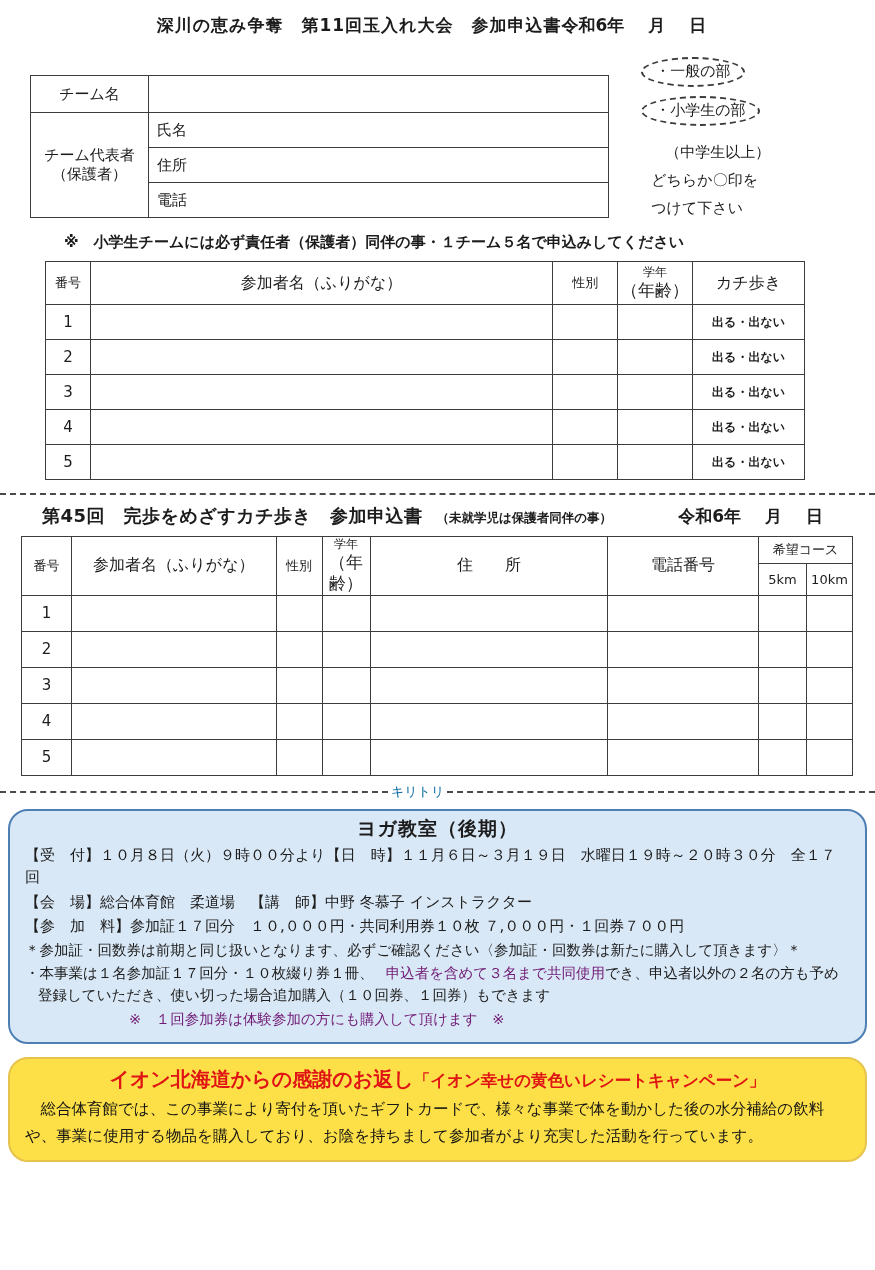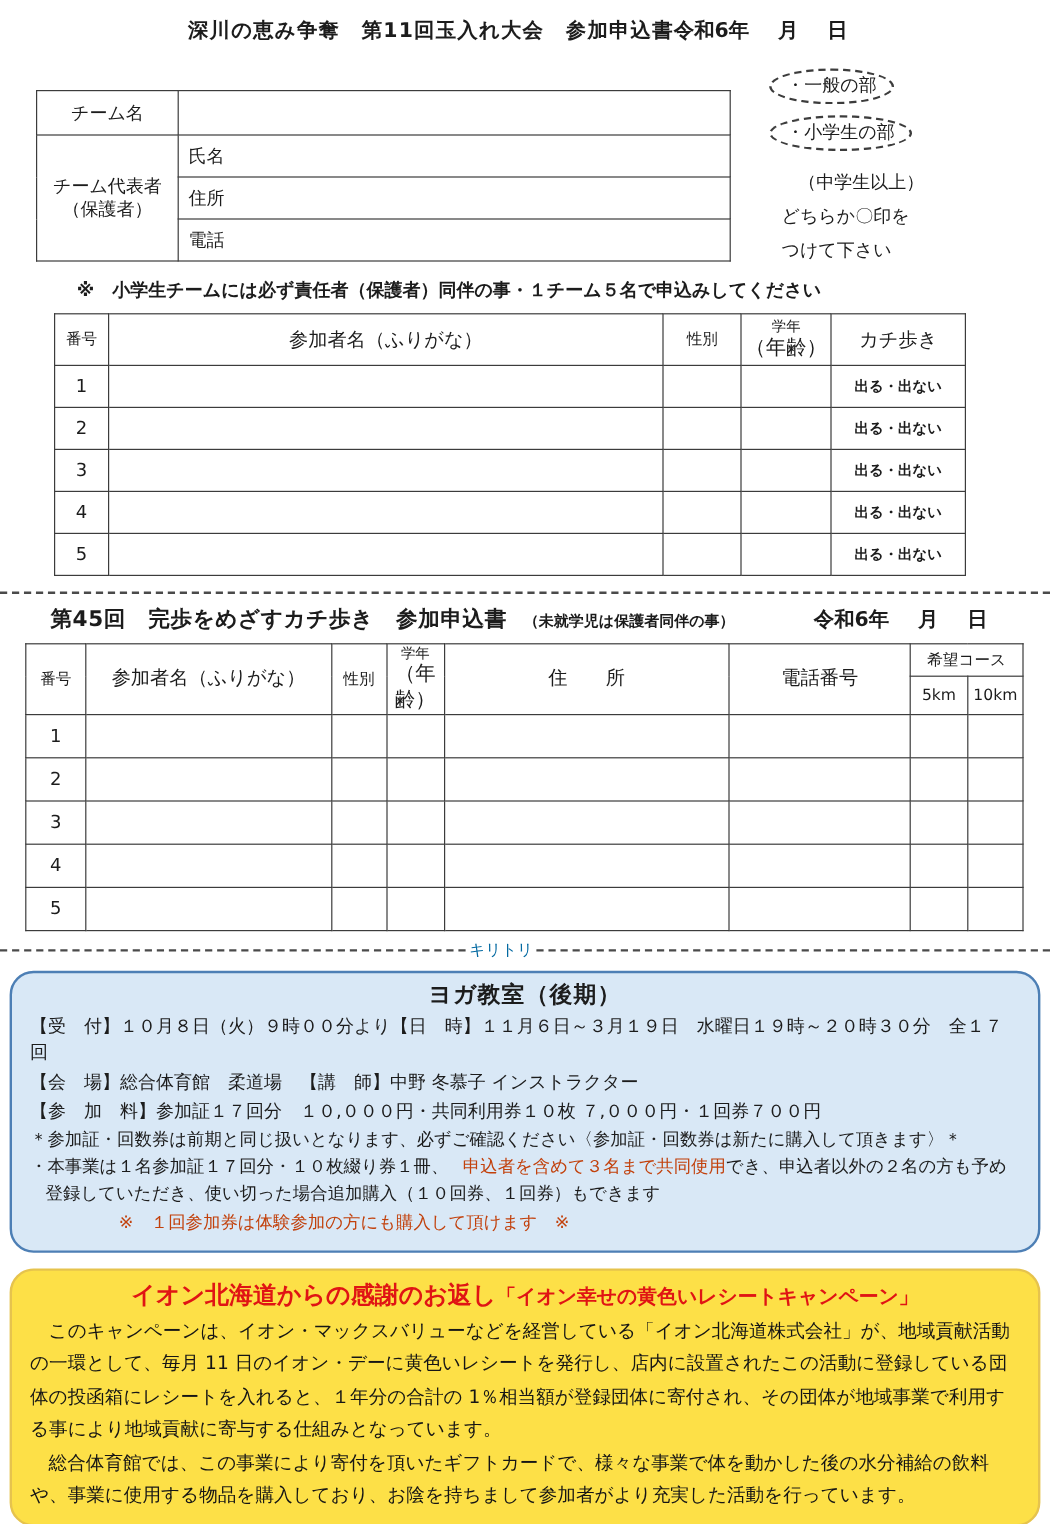--- a/index.html
+++ b/index.html
@@ -58,22 +58,22 @@
   .tbl2 thead tr:first-child th { height:26px; }
   .tbl2 thead tr:last-child th { height:30px; font-size:13px; }
   .tbl2 td { height:36px; }
   
   .box { margin:8px 8px 0; border-radius:20px; }
   .yoga { background:#d9e8f6; border:2px solid #4d7fb5; padding:5px 15px 9px; }
   .yoga .btitle { text-align:center; font-size:19px; font-weight:bold; letter-spacing:1px; margin-bottom:2px; }
   .yoga p { font-size:15px; line-height:1.5; margin:2px 0; }
   .yoga .note { font-size:14.5px; }
   .yoga .hang { padding-left:13px; text-indent:-13px; }
-  .red { color:#c2410c;padding-left:12px; }
-  .yoga .note3 { margin-left:62px; }
+  .red { color:#701a75;padding-left:12px; }
+  .yoga .note3 { margin-left:92px; }
   .aeon { background:#fde047; border:2px solid #e6c34d; padding:7px 15px 9px; margin-top:13px; }
   .aeon .btitle { text-align:center; margin-bottom:3px; }
   .aeon .tmain { font-size:20px; font-weight:bold; color:#e01414; }
   .aeon .tsub { font-size:16.5px; font-weight:bold; color:#e01414; }
   .aeon p { font-size:15.5px; line-height:1.78; color:#151515; }
 </style>
 </head>
 <body>
 
 <div class="hdr1">
@@ -286,15 +286,14 @@
   <p>【参　加　料】参加証１７回分　１０,０００円・共同利用券１０枚 ７,０００円・１回券７００円</p>
   <p class="note">＊参加証・回数券は前期と同じ扱いとなります、必ずご確認ください〈参加証・回数券は新たに購入して頂きます〉＊</p>
   <p class="note hang"><span>・本事業は１名参加証１７回分・１０枚綴り券１冊、</span><span class="red">申込者を含めて３名まで共同使用</span><span>でき、申込者以外の２名の方も予め登録していただき、使い切った場合追加購入（１０回券、１回券）もできます</span></p>
   <p class="note note3 red">※　１回参加券は体験参加の方にも購入して頂けます　※</p>
 </div>
 
 <div class="box aeon">
   <div class="btitle">
     <span class="tmain">イオン北海道からの感謝のお返し</span><span class="tsub">「イオン幸せの黄色いレシートキャンペーン」</span>
   </div>
-  <p>　このキャンペーンは、イオン・マックスバリューなどを経営している「イオン北海道株式会社」が、地域貢献活動の一環として、毎月 11 日のイオン・デーに黄色いレシートを発行し、店内に設置されたこの活動に登録している団体の投函箱にレシートを入れると、１年分の合計の 1％相当額が登録団体に寄付され、その団体が地域事業で利用する事により地域貢献に寄与する仕組みとなっています。</p>
   <p>　総合体育館では、この事業により寄付を頂いたギフトカードで、様々な事業で体を動かした後の水分補給の飲料や、事業に使用する物品を購入しており、お陰を持ちまして参加者がより充実した活動を行っています。</p>
 </div>
 
 </body></html>

